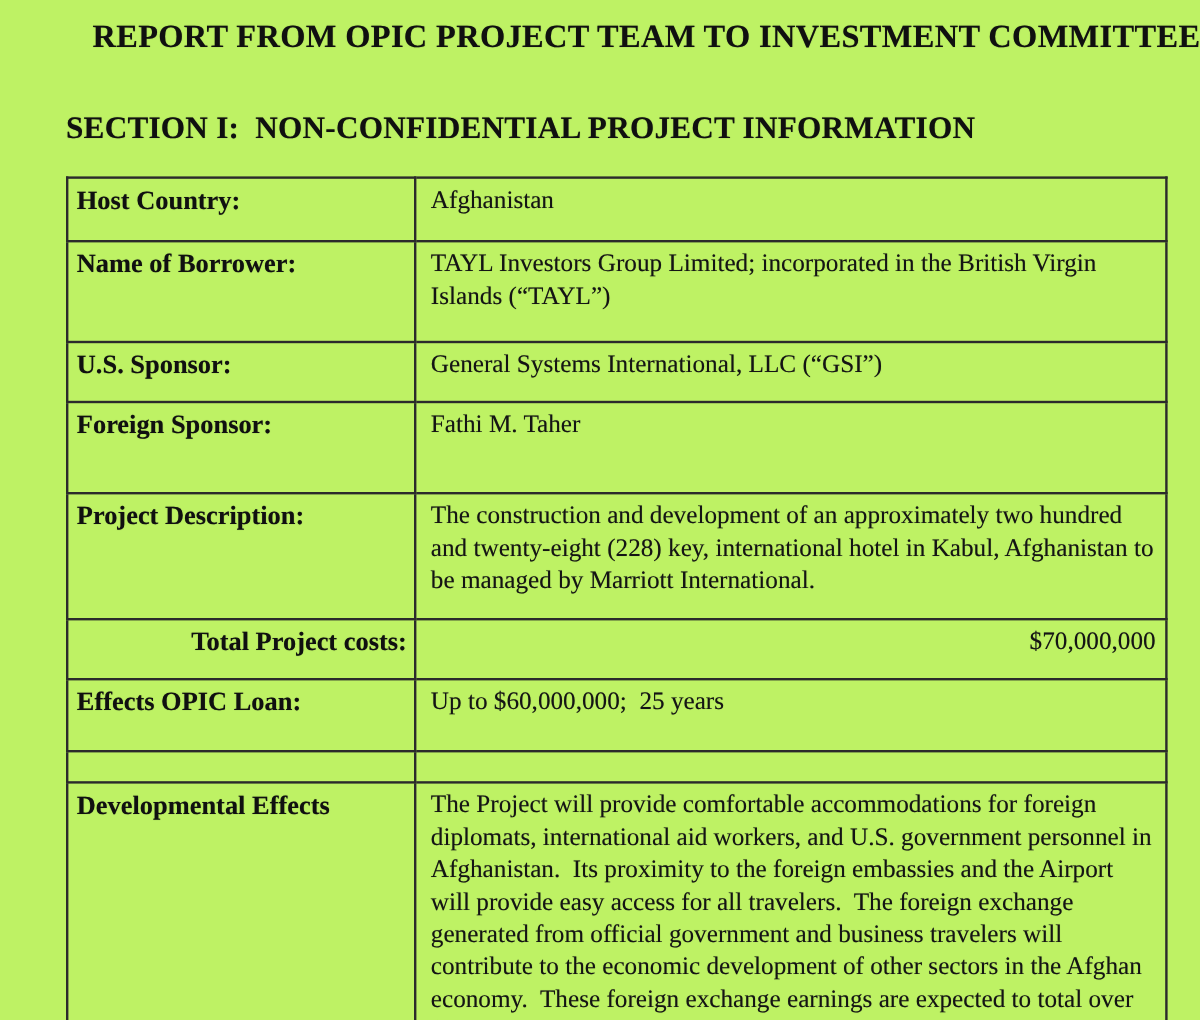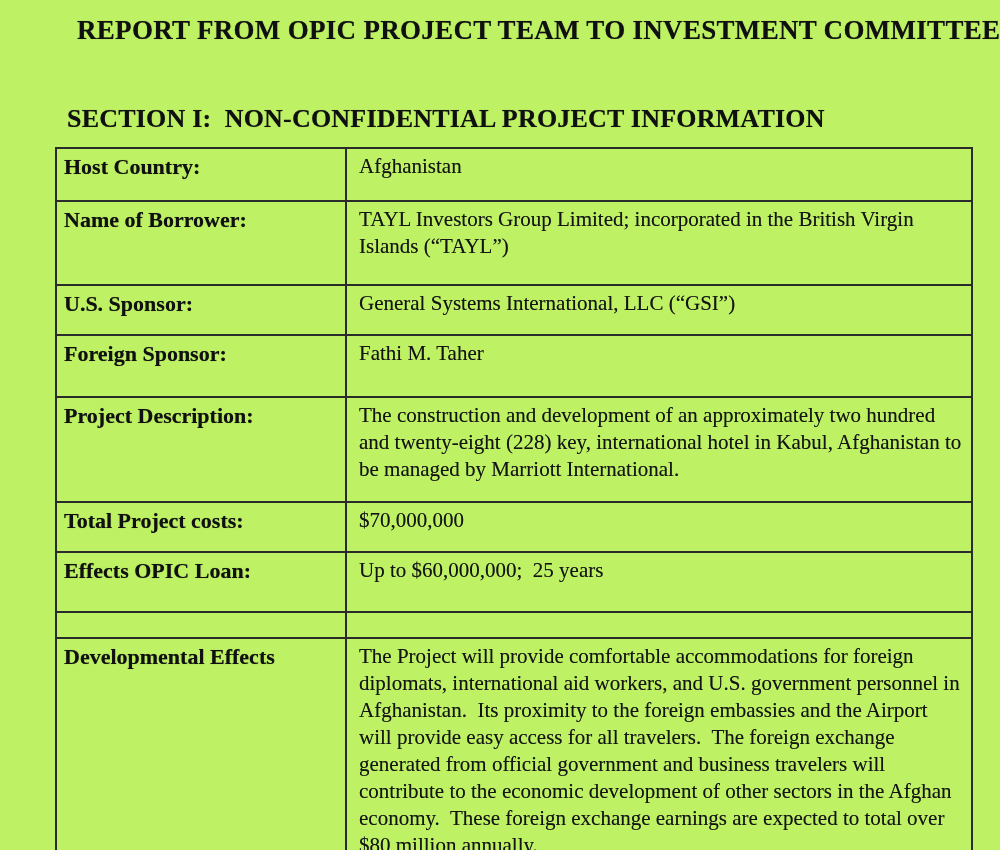--- a/index.html
+++ b/index.html
@@ -30,21 +30,21 @@
     font-weight: bold;
     letter-spacing: 0.3px;
     white-space: pre;
     color: #101010;
     text-shadow: 0 0 0.7px rgba(20,20,20,0.55);
   }
   .section-heading {
     position: absolute;
     top: 92px;
     left: 55px;
-    margin: 12px;
+    margin: 0;
     font-size: 26px;
     font-weight: bold;
     letter-spacing: 0.2px;
     white-space: pre;
     color: #101010;
     text-shadow: 0 0 0.7px rgba(20,20,20,0.55);
   }
   table.info-table {
     position: absolute;
     top: 147px;
@@ -71,23 +71,23 @@
     font-size: 21px;
     line-height: 27px;
     padding: 4px 8px 2px 12px;
     white-space: pre-wrap;
     color: #141414;
     text-shadow: 0 0 0.6px rgba(20,20,20,0.45);
   }
   tr.r0 { height: 53px; }
   tr.r1 { height: 84px; }
   tr.r2 { height: 50px; }
-  tr.r3 { height: 62px; border-radius: 27px; }
+  tr.r3 { height: 76px; border-radius: 27px; }
   tr.r4 { height: 105px; }
-  tr.r5 { height: 50px; }
+  tr.r5 { height: 50px; text-align: right; }
   tr.r6 { height: 60px; }
   tr.r7 { height: 26px; }
   tr.r8 { height: 210px; }
 </style>
 </head>
 <body>
 
 <div class="page">
 
   <h1 class="doc-title">REPORT FROM OPIC PROJECT TEAM TO INVESTMENT COMMITTEE</h1>

